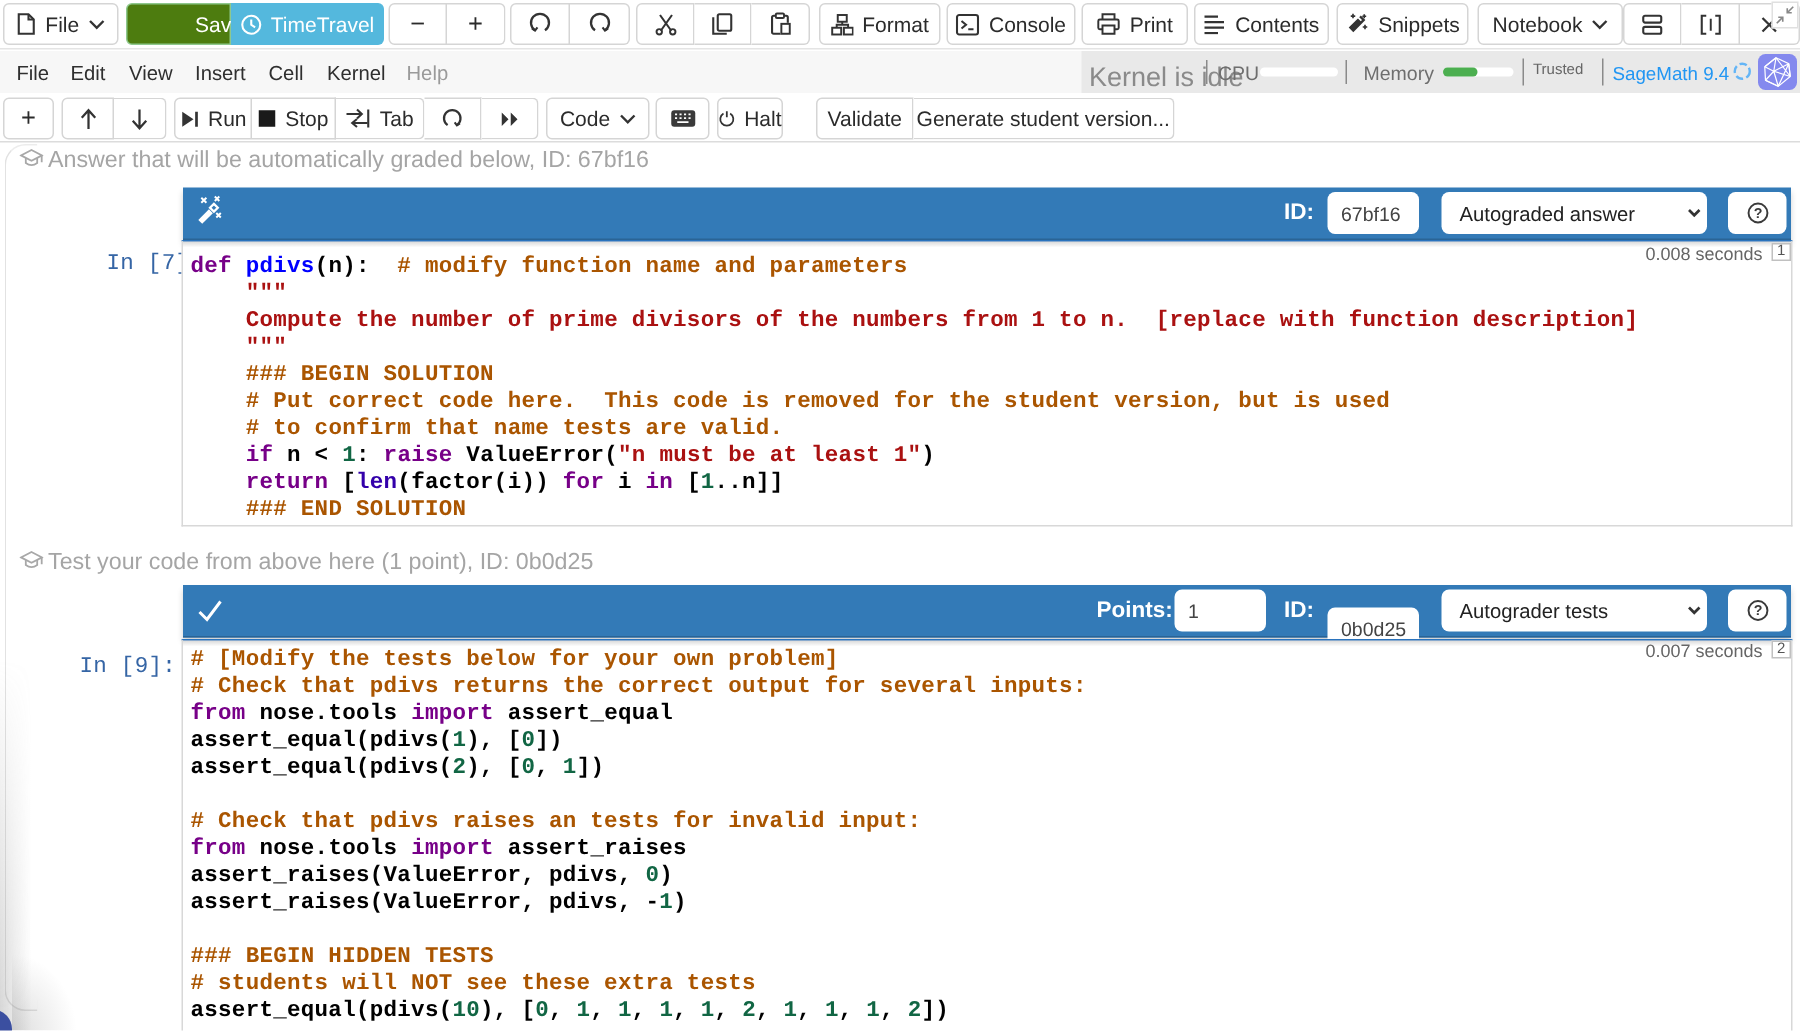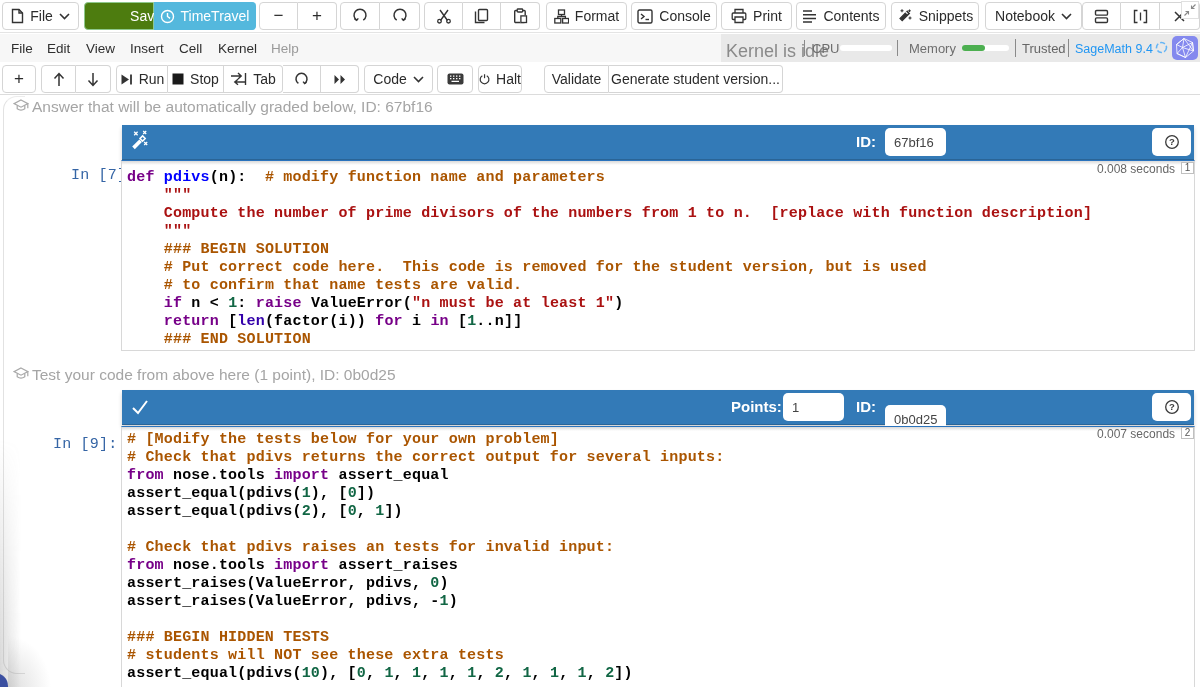--- a/index.html
+++ b/index.html
@@ -180,21 +180,21 @@
 
 <div class="abs" style="top:41px;left:726px;font-size:18px;color:#8a8a8a;">Kernel is idle</div>
 <div class="abs" style="top:40px;left:804px;width:1px;height:16px;background:#8a8a8a;"></div>
 <div class="abs" style="top:41px;left:812px;font-size:13px;color:#6e6e6e;">CPU</div>
 <div class="abs" style="top:45px;left:840px;width:52px;height:6px;background:#fff;border-radius:3px;"></div>
 <div class="abs" style="top:40px;left:897px;width:1px;height:16px;background:#8a8a8a;"></div>
 <div class="abs" style="top:41px;left:909px;font-size:13px;color:#6e6e6e;">Memory</div>
 <div class="abs" style="top:45px;left:962px;width:47px;height:6px;background:#fff;border-radius:3px;"></div>
 <div class="abs" style="top:45px;left:962px;width:23px;height:6px;background:#4caf50;border-radius:3px;"></div>
 <div class="abs" style="top:39px;left:1015px;width:1px;height:18px;background:#8a8a8a;"></div>
-<div class="abs" style="top:41px;left:1022px;font-size:13px;color:#666;">Trusted</div>
+<div class="abs" style="top:41px;left:1022px;font-size:10px;color:#666;">Trusted</div>
 <div class="abs" style="top:39px;left:1068px;width:1px;height:18px;background:#8a8a8a;"></div>
 <div class="abs" style="top:41.5px;left:1075px;font-size:12.5px;color:#2196f3;">SageMath 9.4</div>
 <svg class="abs" style="top:41px;left:1155px;" width="13" height="13" viewBox="0 0 13 13">
     <circle cx="6.5" cy="6.5" r="5" fill="none" stroke="#64b5f6" stroke-width="1.6" stroke-dasharray="5 2.2"></circle>
   </svg>
 <div class="abs" style="top:35.5px;left:1171.5px;width:26px;height:24px;background:#8489ee;border-radius:5px;">
   <svg width="26" height="24" viewBox="0 0 26 24">
       <g stroke="#fff" stroke-width="0.8" fill="none">
         <polygon points="12,2.5 20.5,6.5 21.5,15 13.5,21.5 5,17.5 4.5,8.5"></polygon>
         <path d="M12 2.5 L10.5 11.5 M20.5 6.5 L10.5 11.5 M21.5 15 L10.5 11.5 M13.5 21.5 L10.5 11.5 M5 17.5 L10.5 11.5 M4.5 8.5 L10.5 11.5 M12 2.5 L4.5 8.5 M20.5 6.5 L21.5 15 M13.5 21.5 L5 17.5 M12 2.5 L21.5 15 M20.5 6.5 L13.5 21.5"></path>
@@ -283,20 +283,25 @@
 <div class="hdr" style="left:32px;top:98px;">Answer that will be automatically graded below, ID: 67bf16</div>
 
 <div class="bar" style="top:125px;height:35px;box-shadow:0 3px 4px rgba(0,0,0,0.18);">
   <svg class="abs" style="left:7px;top:5px;" width="22" height="22" viewBox="0 0 22 22">
       <polygon points="3.2,16.6 5.8,19.2 12.9,12.1 10.3,9.5" fill="#fff"></polygon>
       <polygon points="13.6,5.9 16.2,8.5 13.6,11.1 11,8.5" fill="none" stroke="#fff" stroke-width="1.5"></polygon>
       <path d="M5.2 1.8 l3.4 3.4 M8.6 1.8 l-3.4 3.4 M14.2 1 l3 3 M17.2 1 l-3 3 M15.2 12 l3 3 M18.2 12 l-3 3" stroke="#fff" stroke-width="1.3"></path>
     </svg>
   <div class="lbl" style="left:734px;">ID:</div>
   <div class="inp" style="left:763px;width:61px;">67bf16</div>
+  <div class="sel" style="left:839px;width:177px;">Autograded answer
+    <svg class="abs" style="right:4.5px;top:11px;" width="9" height="6" viewBox="0 0 9 6">
+        <path d="M1 1 l3.5 3.5 L8 1" fill="none" stroke="#333" stroke-width="1.8"></path>
+      </svg>
+  </div>
   <div class="inp" style="left:1030px;width:39px;justify-content:center;padding-left:0;">
     <svg width="16" height="16" viewBox="0 0 16 16">
         <circle cx="8" cy="8" r="6.3" fill="none" stroke="#3a3a3a" stroke-width="1.3"></circle>
         <text x="8" y="11.2" font-size="9.5" font-weight="bold" fill="#3a3a3a" text-anchor="middle" font-family="Liberation Sans">?</text>
       </svg>
   </div>
 </div>
 <div class="secs" style="top:162px;left:1097px;">0.008 seconds</div>
 <div class="numbox" style="top:161.5px;left:1181px;">1</div>
 
@@ -323,20 +328,25 @@
 <div class="hdr" style="left:32px;top:366px;">Test your code from above here (1 point), ID: 0b0d25</div>
 
 <div class="bar" style="top:390px;height:35px;box-shadow:0 3px 4px rgba(0,0,0,0.18);">
   <svg class="abs" style="left:9px;top:8px;" width="18" height="18" viewBox="0 0 18 18">
       <path d="M2 10 l5 5 L16 3" fill="none" stroke="#fff" stroke-width="2"></path>
     </svg>
   <div class="lbl" style="left:609px;">Points:</div>
   <div class="inp" style="left:661px;width:61px;">1</div>
   <div class="lbl" style="left:734px;">ID:</div>
   <div class="inp" style="left:763px;width:61px;margin-top:12px;">0b0d25</div>
+  <div class="sel" style="left:839px;width:177px;">Autograder tests
+    <svg class="abs" style="right:4.5px;top:11px;" width="9" height="6" viewBox="0 0 9 6">
+        <path d="M1 1 l3.5 3.5 L8 1" fill="none" stroke="#333" stroke-width="1.8"></path>
+      </svg>
+  </div>
   <div class="inp" style="left:1030px;width:39px;justify-content:center;padding-left:0;">
     <svg width="16" height="16" viewBox="0 0 16 16">
         <circle cx="8" cy="8" r="6.3" fill="none" stroke="#3a3a3a" stroke-width="1.3"></circle>
         <text x="8" y="11.2" font-size="9.5" font-weight="bold" fill="#3a3a3a" text-anchor="middle" font-family="Liberation Sans">?</text>
       </svg>
   </div>
 </div>
 <div class="secs" style="top:427px;left:1097px;">0.007 seconds</div>
 <div class="numbox" style="top:426.5px;left:1181px;">2</div>
 

